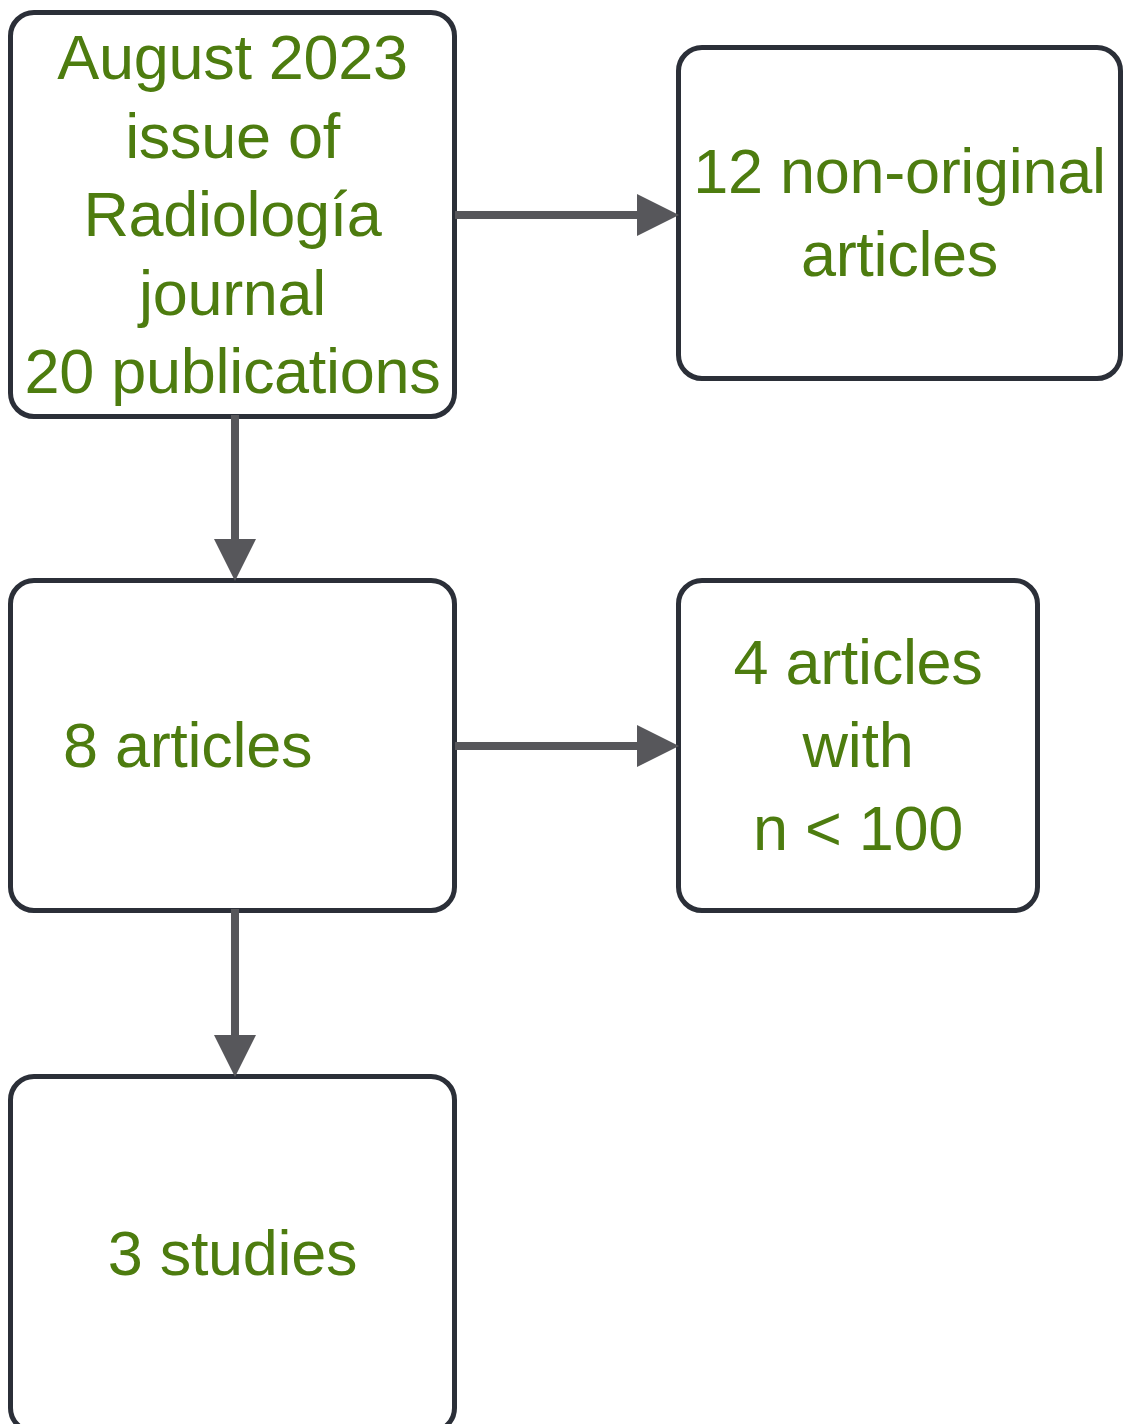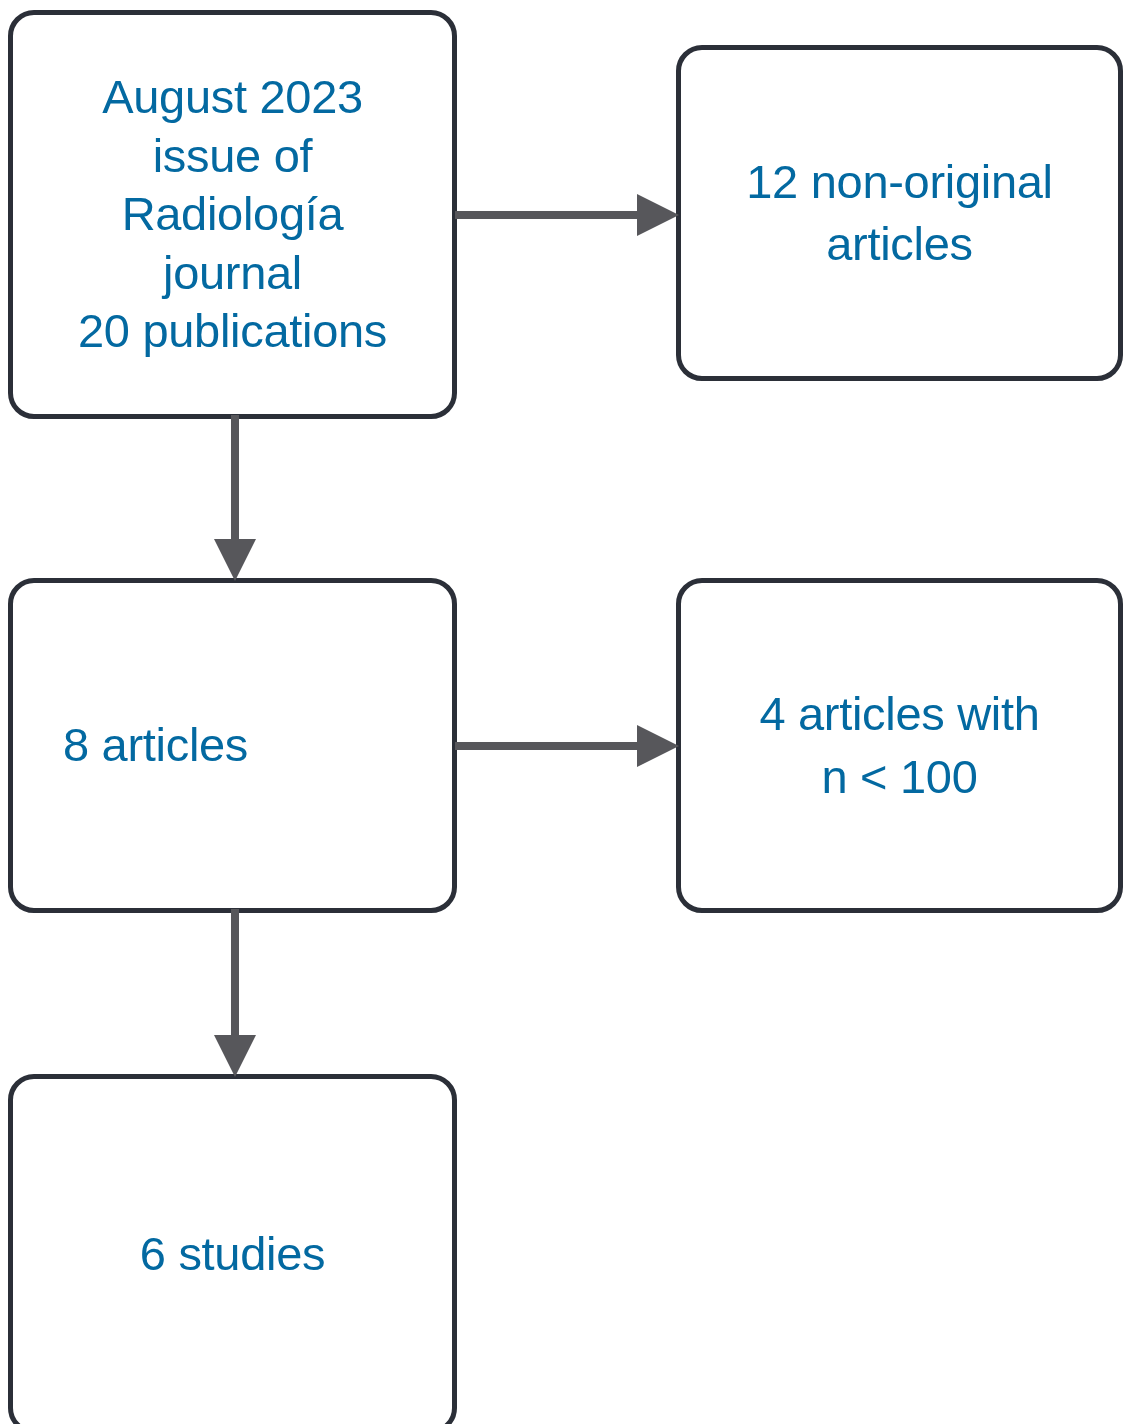--- a/index.html
+++ b/index.html
@@ -23,23 +23,23 @@
     box-sizing: border-box;
     background: #ffffff;
     border: 5px solid #2b2f38;
     border-radius: 26px;
     display: flex;
     align-items: center;
     justify-content: center;
   }
   .node-label {
     font-family: "Liberation Sans", sans-serif;
-    font-size: 47px;
+    font-size: 63px;
     line-height: 1.32;
-    color: #0369a1;
+    color: #4d7c0f;
     text-align: center;
     white-space: pre-line;
     letter-spacing: -0.3px;
   }
 
   
   #node-source {
     left: 8px;  top: 10px;   width: 449px; height: 409px;
   }
   #node-source .node-label {
@@ -50,21 +50,21 @@
   }
   #node-articles {
     left: 8px;  top: 578px;  width: 449px; height: 335px;
     justify-content: flex-start;
   }
   #node-articles .node-label {
     text-align: left;
     padding-left: 50px;
   }
   #node-small-n {
-    left: 676px; top: 578px; width: 447px; height: 335px;
+    left: 676px; top: 578px; width: 364px; height: 335px;
   }
   #node-studies {
     left: 8px;  top: 1074px; width: 449px; height: 360px;
     border-radius: 26px;
   }
 
   
   .arrow-svg {
     position: absolute;
     overflow: visible;
@@ -96,21 +96,21 @@
   <div class="node-box" id="node-articles">
     <div class="node-label">8 articles</div>
   </div>
 
   <div class="node-box" id="node-small-n">
     <div class="node-label">4 articles with
 n &lt; 100</div>
   </div>
 
   <div class="node-box" id="node-studies">
-    <div class="node-label">6 studies</div>
+    <div class="node-label">3 studies</div>
   </div>
 
   <svg class="arrow-svg" id="arrow-source-to-nonoriginal" viewBox="0 0 226 60" width="226" height="60">
     <line x1="0" y1="29" x2="196" y2="29" stroke="#57575b" stroke-width="8"></line>
     <polygon points="182,8 224,29 182,50" fill="#57575b"></polygon>
   </svg>
 
   <svg class="arrow-svg" id="arrow-source-to-articles" viewBox="0 0 60 168" width="60" height="168">
     <line x1="29" y1="0" x2="29" y2="138" stroke="#57575b" stroke-width="8"></line>
     <polygon points="8,124 50,124 29,166" fill="#57575b"></polygon>

